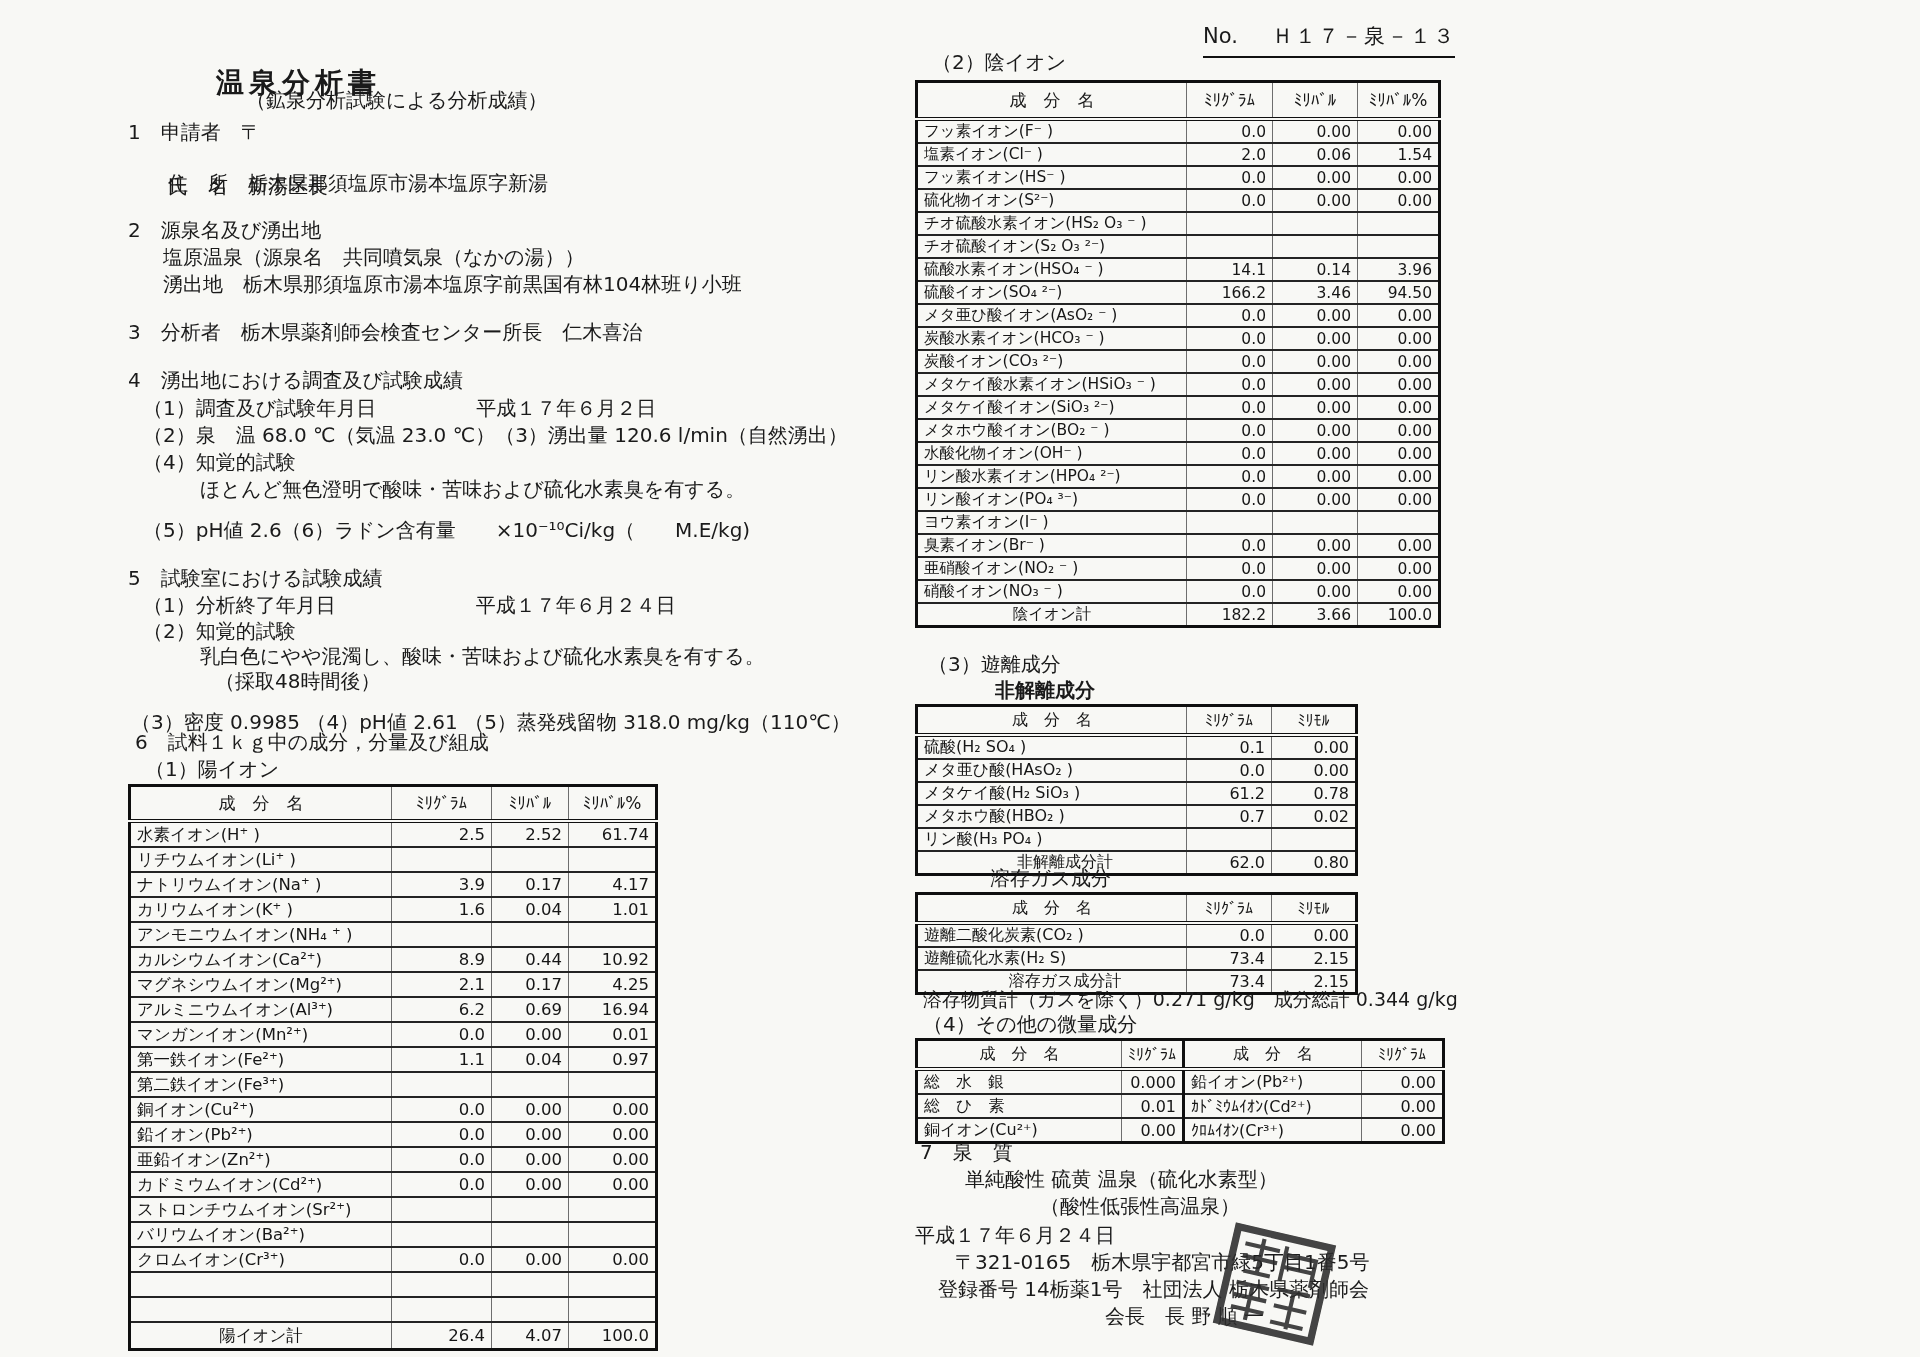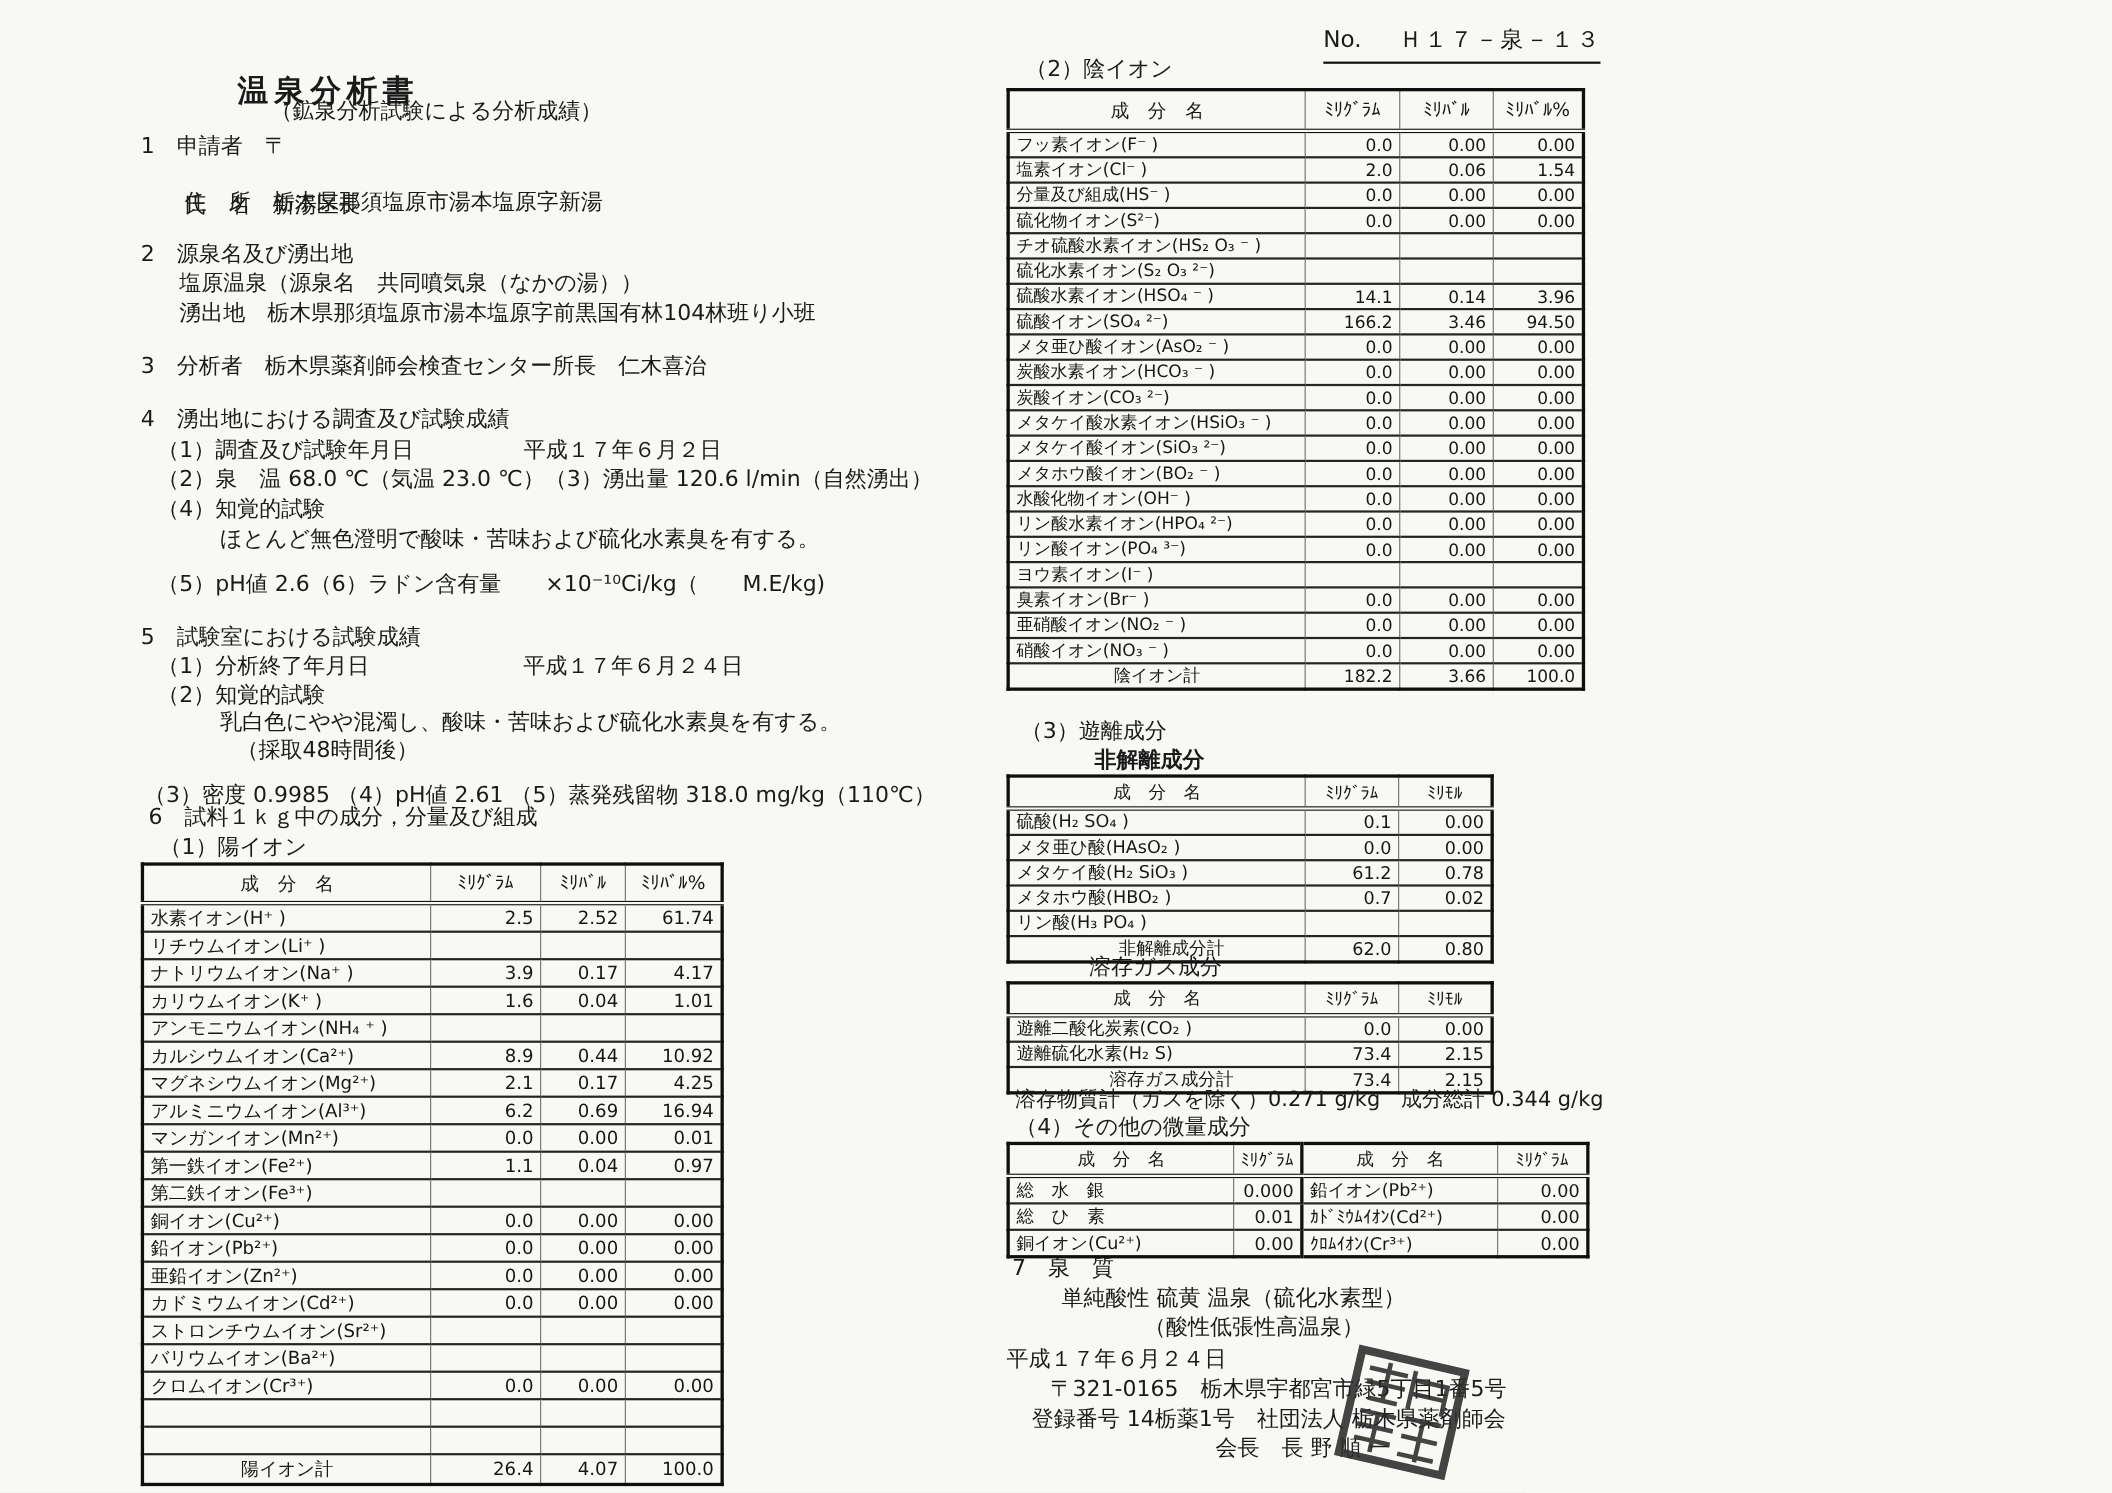--- a/index.html
+++ b/index.html
@@ -246,39 +246,39 @@
           <td class="c2">0.00</td>
           <td class="c3">0.00</td>
         </tr>
         <tr>
           <td class="c0">塩素イオン(Cl⁻ )</td>
           <td class="c1">2.0</td>
           <td class="c2">0.06</td>
           <td class="c3">1.54</td>
         </tr>
         <tr>
-          <td class="c0">分量及び組成(HS⁻ )</td>
+          <td class="c0">フッ素イオン(HS⁻ )</td>
           <td class="c1">0.0</td>
           <td class="c2">0.00</td>
           <td class="c3">0.00</td>
         </tr>
         <tr>
           <td class="c0">硫化物イオン(S²⁻)</td>
           <td class="c1">0.0</td>
           <td class="c2">0.00</td>
           <td class="c3">0.00</td>
         </tr>
         <tr>
           <td class="c0">チオ硫酸水素イオン(HS₂ O₃ ⁻ )</td>
           <td class="c1"></td>
           <td class="c2"></td>
           <td class="c3"></td>
         </tr>
         <tr>
-          <td class="c0">硫化水素イオン(S₂ O₃ ²⁻)</td>
+          <td class="c0">チオ硫酸イオン(S₂ O₃ ²⁻)</td>
           <td class="c1"></td>
           <td class="c2"></td>
           <td class="c3"></td>
         </tr>
         <tr>
           <td class="c0">硫酸水素イオン(HSO₄ ⁻ )</td>
           <td class="c1">14.1</td>
           <td class="c2">0.14</td>
           <td class="c3">3.96</td>
         </tr>

